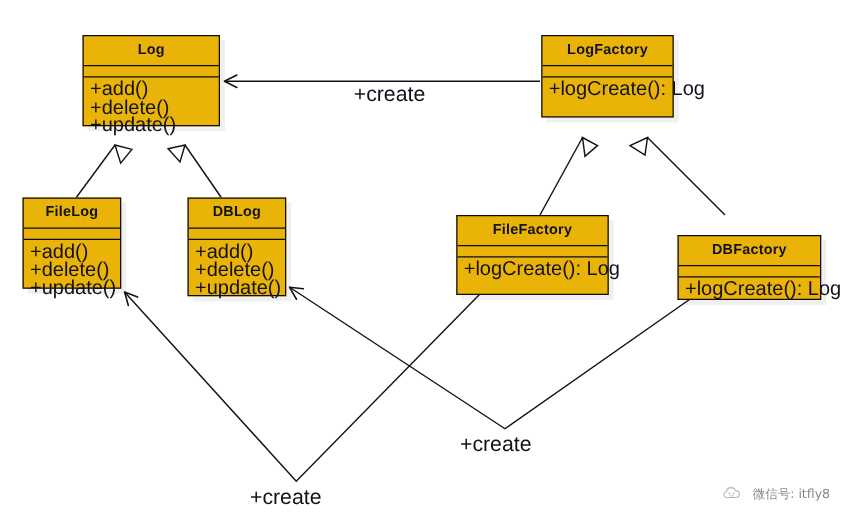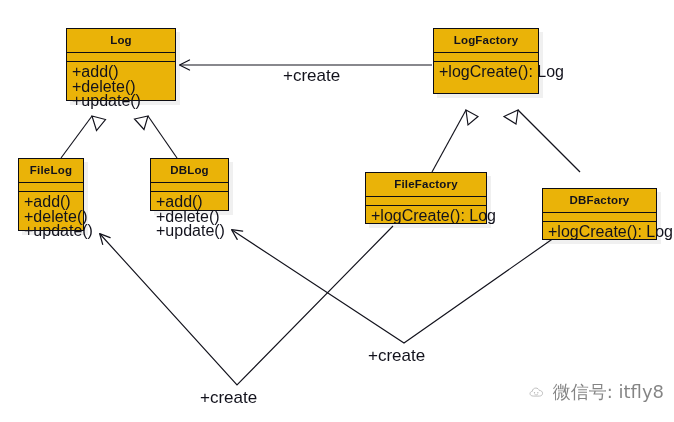--- a/index.html
+++ b/index.html
@@ -73,21 +73,21 @@
     position:absolute;
     right:10px;
     bottom:18px;
     display:flex;
     align-items:center;
     gap:6px;
     opacity:.62;
     z-index:7;
   }
   #watermark .wm-text{
-    font-size:18px;
+    font-size:10px;
     color:#3a3a3a;
     white-space:nowrap;
     font-family:"DejaVu Sans",sans-serif;
   }
   #watermark .wm-icon{
     width:19px;height:19px;
     display:block;
     opacity:.8;
   }
 </style>
@@ -152,41 +152,41 @@
   </div>
 
   <div class="uml-class" style="left:433px;top:28px;width:106px;height:66px;">
     <div class="uml-title">LogFactory</div>
     <div class="uml-attrs"></div>
     <div class="uml-ops">
       <div class="uml-op">+logCreate(): Log</div>
     </div>
   </div>
 
-  <div class="uml-class" style="left:18px;top:158px;width:66px;height:73px;">
+  <div class="uml-class" style="left:18px;top:158px;width:79px;height:73px;">
     <div class="uml-title">FileLog</div>
     <div class="uml-attrs"></div>
     <div class="uml-ops">
       <div class="uml-op">+add()</div>
       <div class="uml-op">+delete()</div>
       <div class="uml-op">+update()</div>
     </div>
   </div>
 
-  <div class="uml-class" style="left:150px;top:158px;width:79px;height:53px;">
+  <div class="uml-class" style="left:150px;top:158px;width:79px;height:79px;">
     <div class="uml-title">DBLog</div>
     <div class="uml-attrs"></div>
     <div class="uml-ops">
       <div class="uml-op">+add()</div>
       <div class="uml-op">+delete()</div>
       <div class="uml-op">+update()</div>
     </div>
   </div>
 
-  <div class="uml-class" style="left:365px;top:172px;width:122px;height:52px;">
+  <div class="uml-class" style="left:365px;top:172px;width:122px;height:64px;">
     <div class="uml-title">FileFactory</div>
     <div class="uml-attrs"></div>
     <div class="uml-ops">
       <div class="uml-op">+logCreate(): Log</div>
     </div>
   </div>
 
   <div class="uml-class" style="left:542px;top:188px;width:115px;height:52px;">
     <div class="uml-title">DBFactory</div>
     <div class="uml-attrs"></div>

